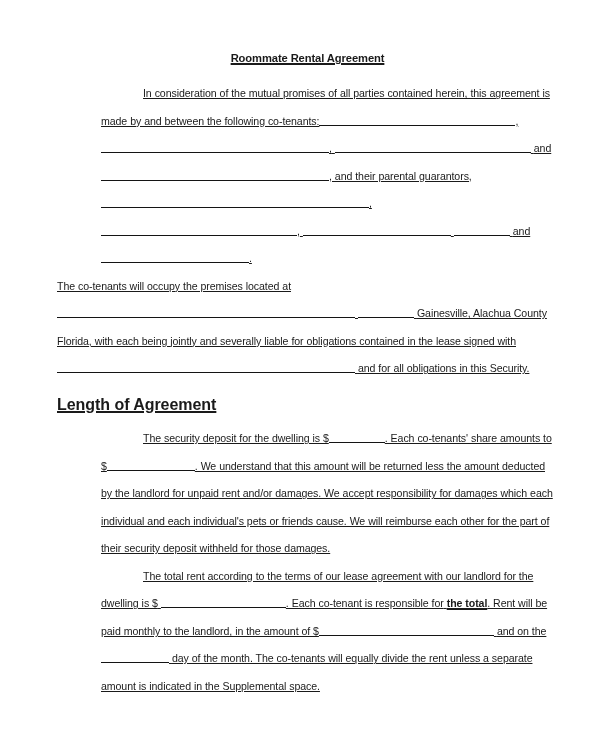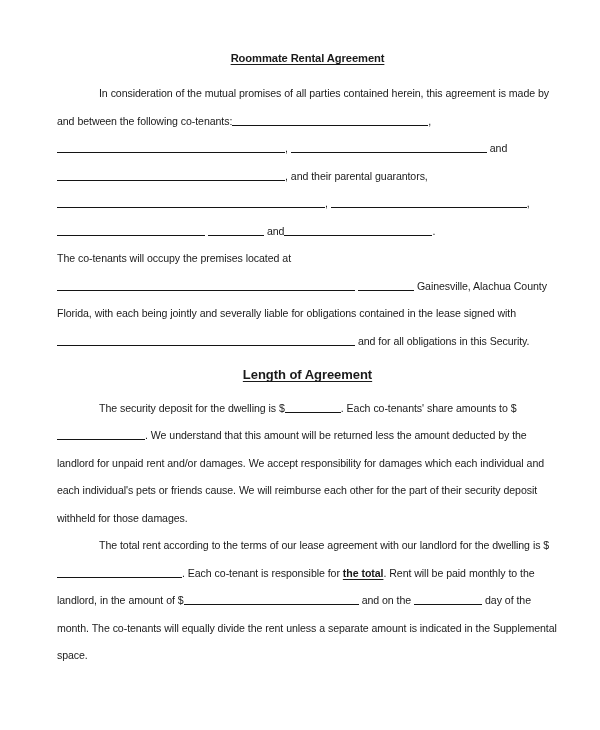--- a/index.html
+++ b/index.html
@@ -15,38 +15,38 @@
     overflow: hidden;
   }
 
   .page {
     position: relative;
     width: 600px;
     height: 730px;
     background: #ffffff;
     box-sizing: border-box;
     padding: 52px 42px 10px 57px;
+    text-decoration: underline;
   }
 
   .doc-title {
     text-align: center;
     font-size: 11.2px;
     font-weight: bold;
     letter-spacing: -0.1px;
     margin: 0 0 16px 0;
     line-height: 1.1;
   }
   .doc-title span.u {
     text-decoration: underline;
     text-underline-offset: 2px;
   }
 
   .section-heading {
-    text-align: center;
-    font-size: 13px;
+    font-size: 16px;
     font-weight: bold;
     margin: 13px 0 12px 0;
     line-height: 1.1;
     letter-spacing: -0.05px;
   }
   .section-heading span.u {
     text-decoration: underline;
     text-underline-offset: 2px;
   }
 
@@ -54,20 +54,21 @@
     font-size: 10.6px;
     line-height: 27.5px;
     margin: 0;
     text-align: left;
     letter-spacing: -0.08px;
     word-spacing: 0.1px;
   }
 
   p.body-text.indent {
     text-indent: 42px;
+    margin-left: 44px;
   }
 
   .blank {
     display: inline-block;
     border-bottom: 1.3px solid #141414;
     vertical-align: baseline;
     height: 0.92em;
     margin-bottom: -1px;
   }
   .w-sm  { width: 56px; }

